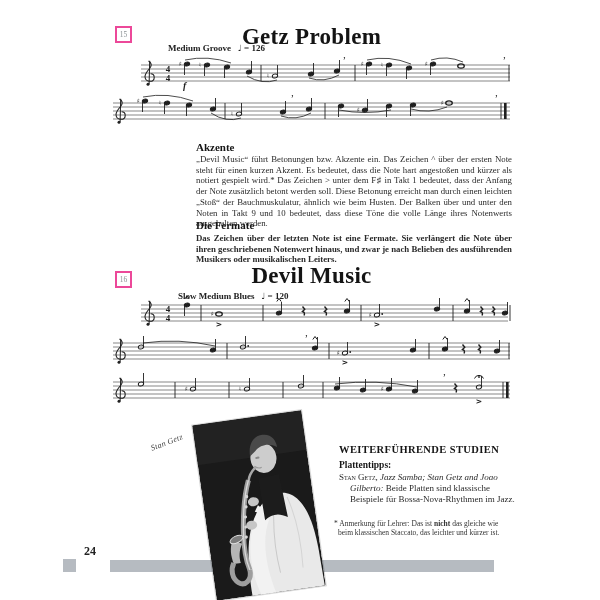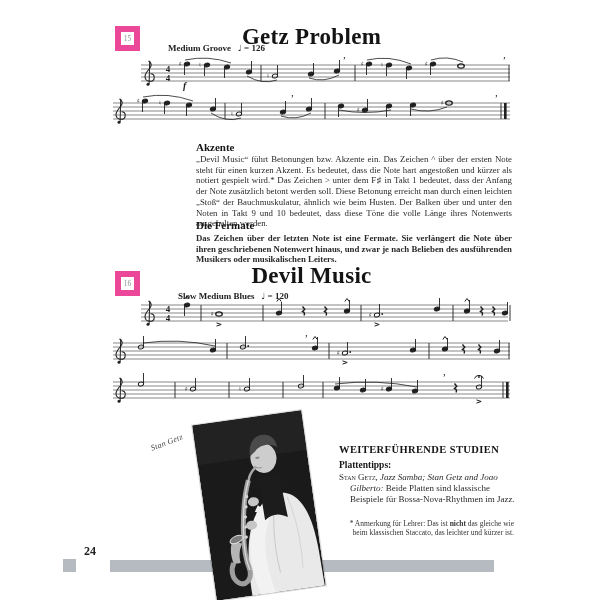--- a/index.html
+++ b/index.html
@@ -1,35 +1,35 @@
 <!DOCTYPE html>
 <html><head>
 <meta charset="utf-8">
 <style>
   html,body{margin:0;padding:0;background:#ffffff;}
   #page{position:relative;width:600px;height:600px;background:#ffffff;overflow:hidden;
         font-family:"Liberation Serif",serif;color:#1d1d1d;}
   .abs{position:absolute;}
 
-  .ex-box{width:13px;height:13px;border:6px solid #ec4899;color:#8a9094;
+  .ex-box{width:13px;height:13px;border:2px solid #ec4899;color:#8a9094;
           font-size:7.5px;line-height:13px;text-align:center;font-family:"Liberation Serif",serif;}
   .title{left:113px;width:397px;text-align:center;font-size:23px;font-weight:bold;
          color:#141414;letter-spacing:.3px;}
   .tempo{font-size:9px;font-weight:bold;color:#222;}
   .tempo .note-sym{font-family:"DejaVu Sans",sans-serif;font-weight:normal;font-size:8.5px;}
 
   .h-small{font-size:11px;font-weight:bold;color:#161616;}
   .para{font-size:8.8px;line-height:10.7px;text-align:justify;color:#2a2a2a;}
 
   .studies-h{font-size:10.5px;font-weight:bold;letter-spacing:.4px;color:#141414;}
   .studies-sub{font-size:9.5px;font-weight:bold;color:#161616;}
   .studies-body{font-size:9px;line-height:10.8px;color:#2a2a2a;padding-left:11px;text-indent:-11px;}
   .sc{font-variant:small-caps;}
   .it{font-style:italic;}
-  .footnote{font-size:7.5px;line-height:9px;color:#333;padding-left:4px;text-indent:-4px;text-align:right;}
+  .footnote{font-size:7.5px;line-height:9px;color:#333;padding-left:4px;text-indent:-4px;}
 
   .photo{left:204px;top:417px;width:110px;height:177px;transform:rotate(-8deg);
          transform-origin:50% 50%;z-index:5;box-shadow:0 0 0 1px rgba(0,0,0,.15);}
   .photo-caption{left:150px;top:438px;transform:rotate(-21deg);font-style:italic;
                  font-size:8px;color:#3a3a3a;letter-spacing:.3px;z-index:6;}
 
   .pgbar{background:#b6bbc1;z-index:1;}
   .pgnum{font-size:12px;font-weight:bold;color:#222;}
 
   svg.staff{position:absolute;overflow:visible;}

